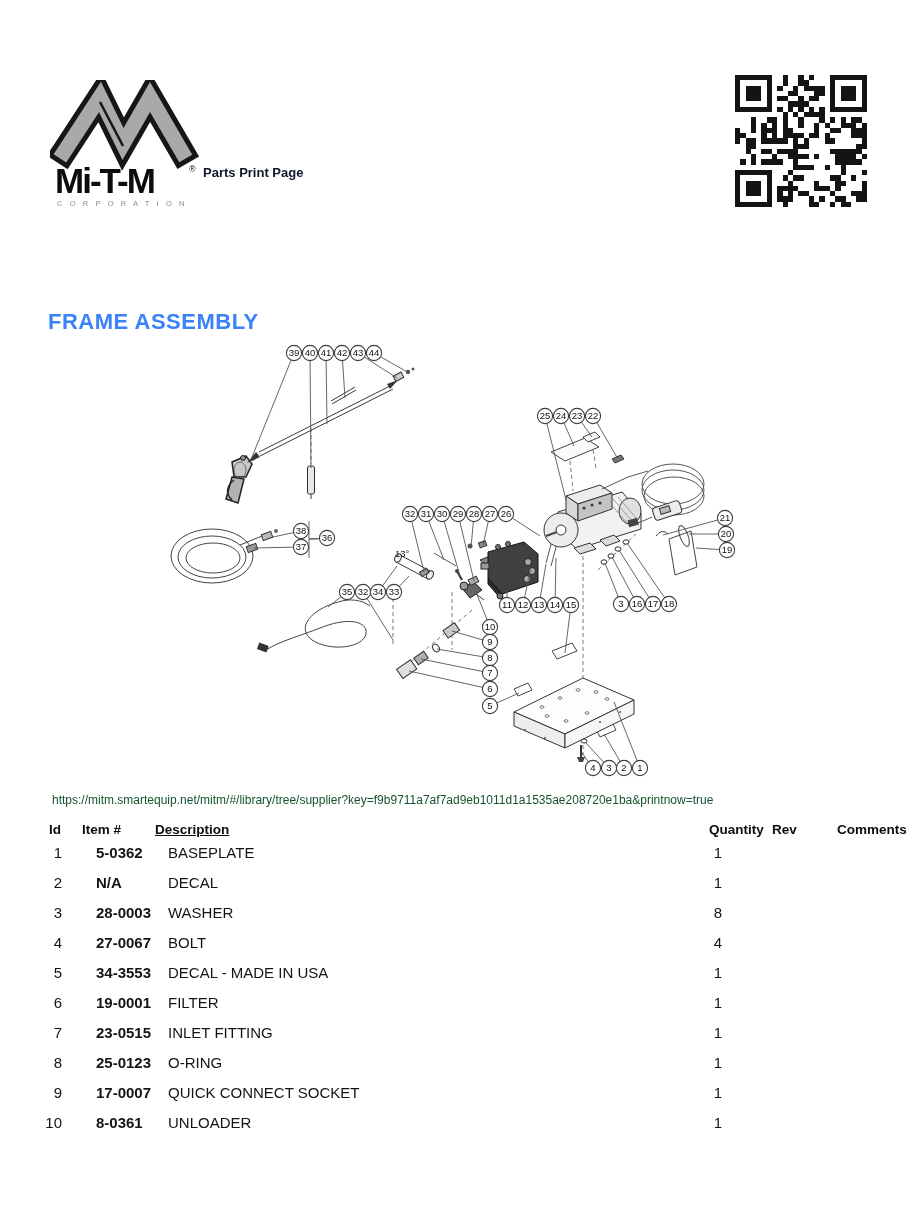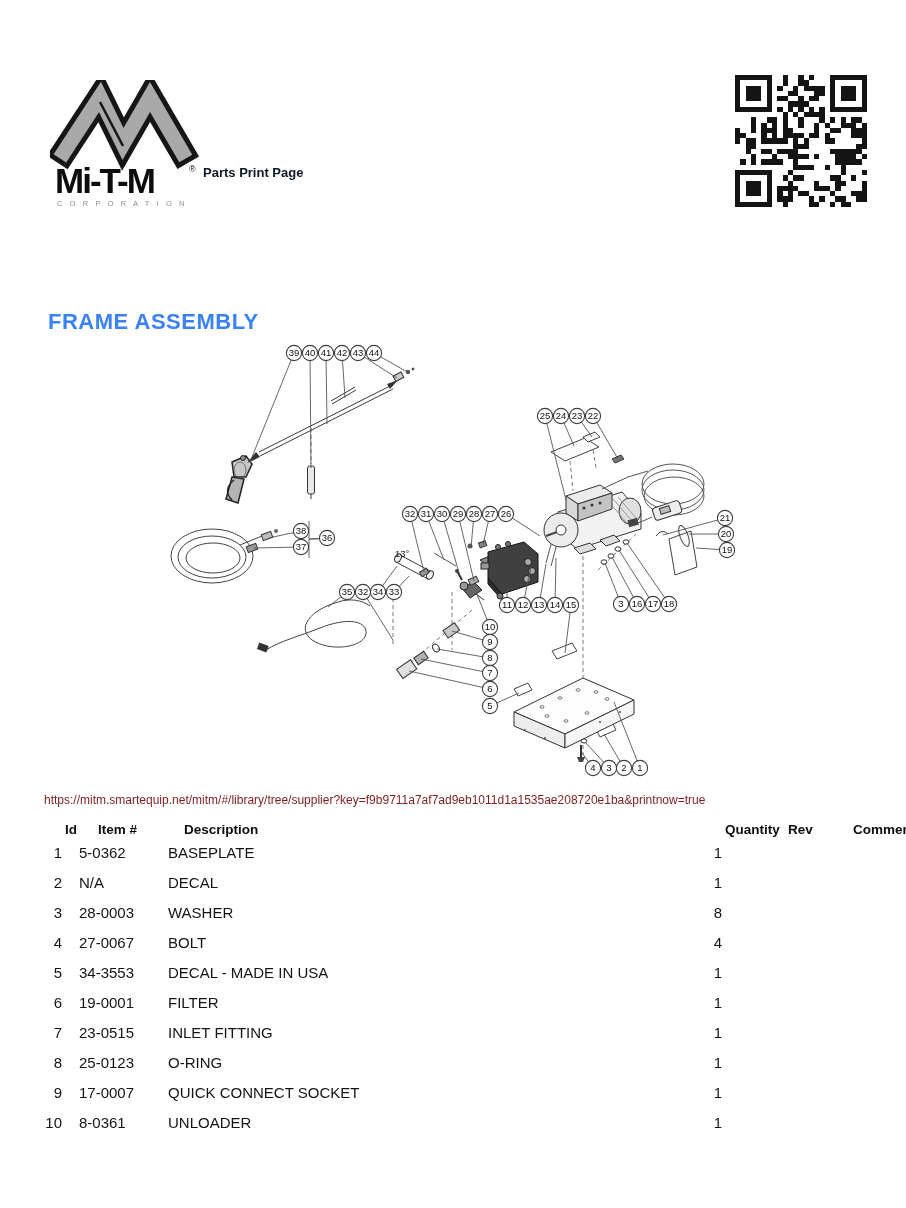--- a/index.html
+++ b/index.html
@@ -2,26 +2,26 @@
 <html><head>
 <meta charset="utf-8">
 <style>
   html,body{margin:0;padding:0;background:#fff;}
   .page{position:relative;width:906px;height:1208px;background:#ffffff;overflow:hidden;
         font-family:"Liberation Sans",sans-serif;color:#111;}
   .abs{position:absolute;}
   .page-title{left:203px;top:129px;font-size:13px;font-weight:bold;color:#0f172a;margin-top:36px;}
   .search-line{left:57px;top:241px;font-size:15px;white-space:pre;color:#151515;}
   .section-title{left:48px;top:309px;font-size:22px;font-weight:bold;letter-spacing:.5px;color:#3b82f6;}
-  .source-url{left:44px;top:793px;font-size:12px;color:#7f1d1d;}
-  .thead{position:absolute;top:822px;font-size:13.5px;font-weight:bold;white-space:pre;color:#0d0d0d;margin-left:16px;}
+  .source-url{left:52px;top:793px;font-size:12px;color:#14532d;}
+  .thead{position:absolute;top:822px;font-size:13.5px;font-weight:bold;white-space:pre;color:#0d0d0d;}
   .trow{position:absolute;left:0;width:906px;height:30px;}
   .trow span{position:absolute;top:0;font-size:15px;white-space:pre;color:#141414;}
   .c-id{left:36px;width:26px;text-align:right;}
-  .c-item{left:79px;}
+  .c-item{left:96px;font-weight:bold;}
   .c-desc{left:168px;text-align:center;}
   .c-qty{left:711px;width:14px;text-align:center;}
   svg text{font-family:"Liberation Sans",sans-serif;}
   .qr{position:absolute;left:735px;top:75px;width:132px;height:132px;}
   .logo{position:absolute;left:50px;top:80px;width:150px;height:135px;}
   .diagram-svg{position:absolute;left:0;top:0;width:906px;height:1208px;}
 </style>
 </head>
 <body>
 
@@ -737,21 +737,21 @@
       </g>
 
     <text x="395" y="557" font-size="9.5" fill="#222">13°</text>
   </svg>
 
   <div class="abs source-url">https://mitm.smartequip.net/mitm/#/library/tree/supplier?key=f9b9711a7af7ad9eb1011d1a1535ae208720e1ba&amp;printnow=true</div>
 
   <div id="parts-table">
       <span class="thead" style="left: 49px;">Id</span>
       <span class="thead" style="left: 82px;">Item #</span>
-      <span class="thead" style="left: 168px;">Description</span>
+      <span class="thead" style="left: 155px; text-decoration: underline;">Description</span>
       <span class="thead" style="left: 709px;">Quantity</span>
       <span class="thead" style="left: 772px;">Rev</span>
       <span class="thead" style="left: 837px; text-align: center;">Comments</span>
       <div class="trow" style="top: 844px;">
         <span class="c-id">1</span>
         <span class="c-item">5-0362</span>
         <span class="c-desc">BASEPLATE</span>
         <span class="c-qty">1</span>
       </div>
       <div class="trow" style="top: 874px;">

